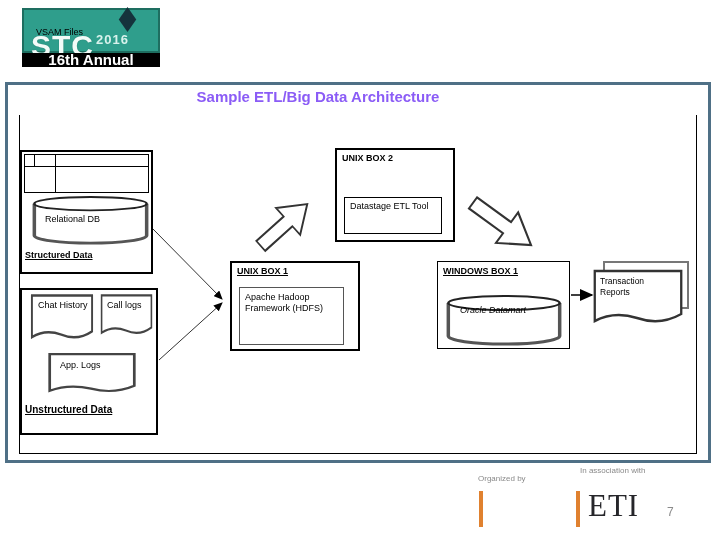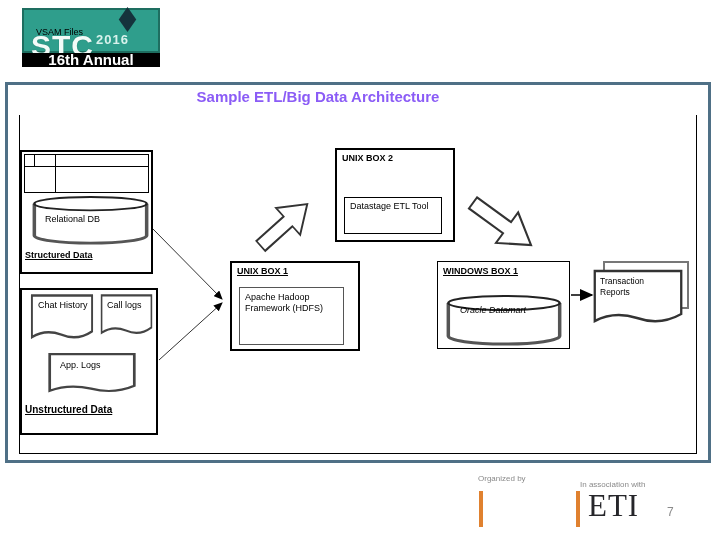--- a/index.html
+++ b/index.html
@@ -90,21 +90,21 @@
   .blockarrow{position:absolute;}
   .blockarrow-ne{left:250px;top:202px;width:68px;height:46px;transform:rotate(-42deg);}
   .blockarrow-se{left:463px;top:200px;width:78px;height:48px;transform:rotate(36deg);}
 
   
   .connectors{position:absolute;left:0;top:0;width:720px;height:540px;pointer-events:none;}
 
   
   .foot-small{position:absolute;font-size:8px;color:#8a8a8a;}
   .organized{left:478px;top:474px;}
-  .association{left:580px;top:480px;text-align:right;}
+  .association{left:580px;top:466px;text-align:right;}
   .foot-bar{position:absolute;width:4px;height:36px;background:#e0812f;top:491px;}
   .bar-qai{left:479px;}
   .bar-eti{left:576px;}
   .foot-logo{position:absolute;top:488px;font-family:"Liberation Serif",serif;font-size:31px;
              color:#26262a;letter-spacing:1px;}
   .qai{left:491px;}
   .eti{left:588px;}
   .page-num{position:absolute;left:667px;top:505px;font-size:12px;color:#8a8a8a;}
 </style>
 </head>

